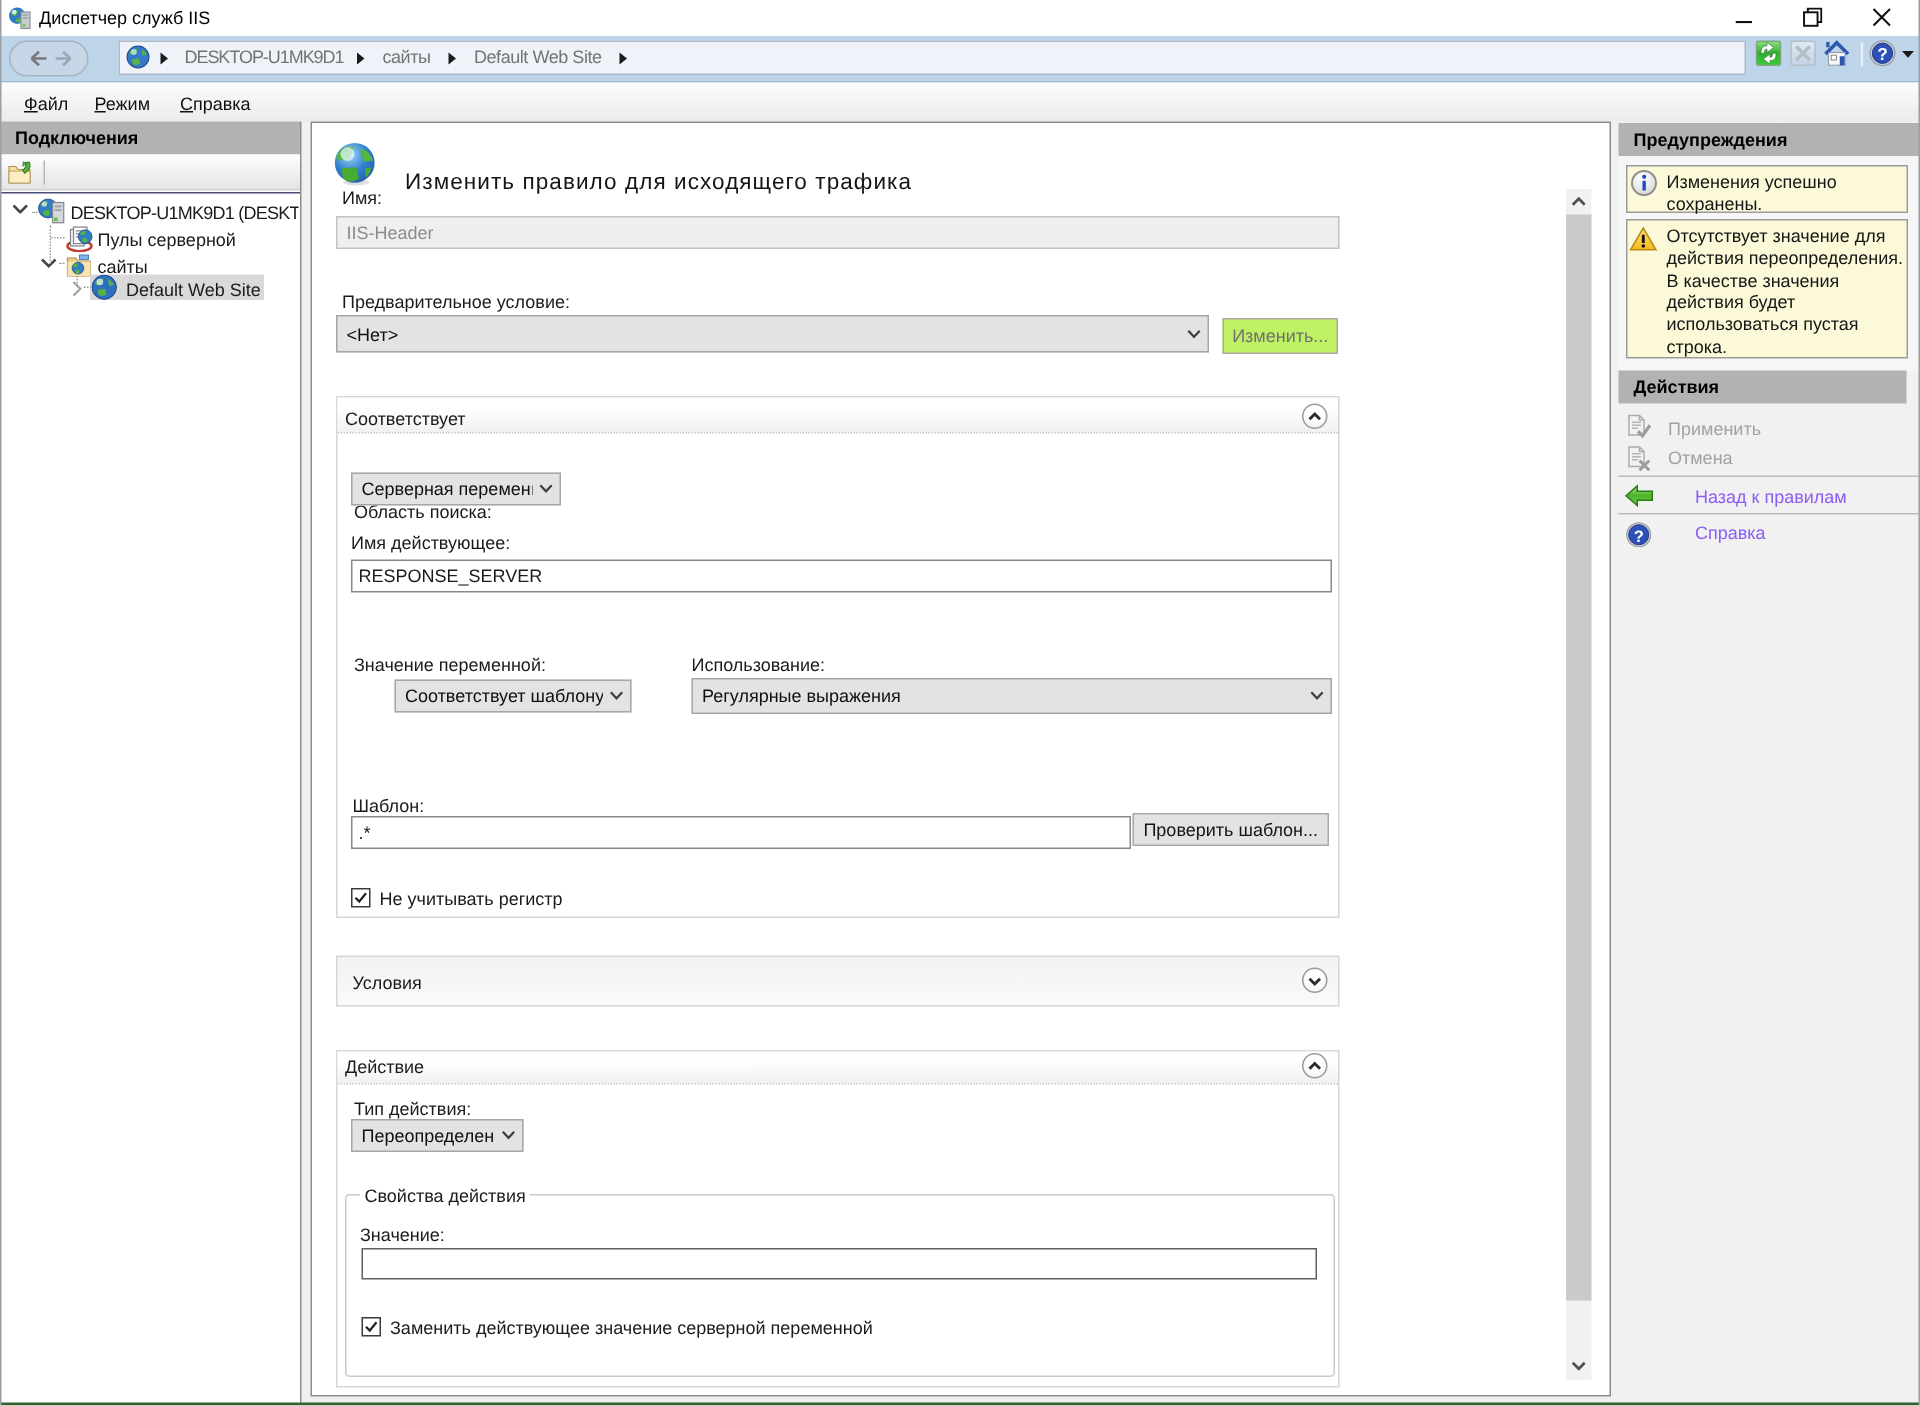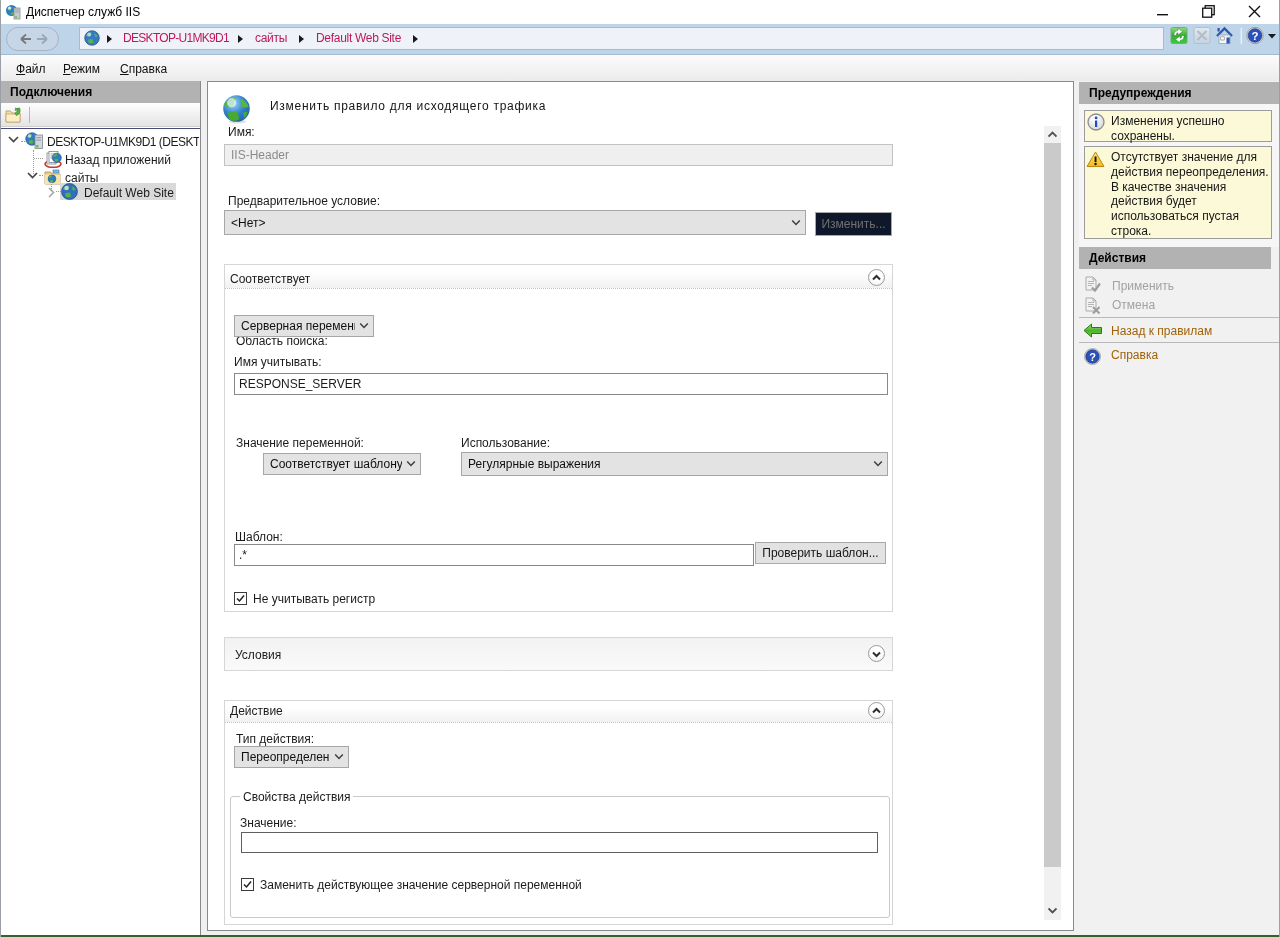--- a/index.html
+++ b/index.html
@@ -6,21 +6,21 @@
   html,body { width:1280px; height:937px; overflow:hidden; }
   body { position:relative; background:#f0f0f0; font-family:"Liberation Sans",sans-serif; font-size:12px; color:#1b1b1b; }
   .abs { position:absolute; }
 
   
   #titlebar { left:0; top:0; width:1280px; height:24px; background:#ffffff; }
   #titletext { left:26px; top:5px; font-size:12px; color:#000; }
   #band { left:0; top:24px; width:1280px; height:31px; background:#bed5e9; border-bottom:1px solid #a3bad0; }
   #blob { left:6px; top:27px; width:53px; height:24px; background:#c6d6e6; border:1px solid #a4b4c4; border-radius:12px; }
   #crumbbox { left:79px; top:27px; width:1085px; height:23px; background:#eff3f9; border:1px solid #abb9c9; }
-  .crumbtxt { top:31px; color:#be185d; letter-spacing:-0.3px; }
+  .crumbtxt { top:31px; color:#737373; letter-spacing:-0.3px; }
   .csep { width:0; height:0; border-left:5.5px solid #1a1a1a; border-top:4px solid transparent; border-bottom:4px solid transparent; top:34.5px; }
 
   #menubar { left:0; top:55px; width:1280px; height:26px; background:linear-gradient(#fcfcfc,#ebebeb); }
   .menuitem { top:62px; font-size:12px; color:#111; }
 
   
   #leftpanel { left:0; top:81px; width:201px; height:854px; background:#fff; border-right:1px solid #8a8a8a; }
   .panelhdr { height:22px; background:#b2b2b2; font-weight:bold; color:#000; padding:4px 0 0 10px; }
   #ltoolbar { left:0; top:22px; width:200px; height:24px; background:linear-gradient(#fefefe,#e4e4e4); border-bottom:1px solid #cfcfcf; }
   #ldark { left:0; top:47px; width:200px; height:1px; background:#4a4c78; }
@@ -36,21 +36,21 @@
   .combo { position:absolute; background:#e3e3e3; border:1px solid #a6a6a6; overflow:hidden; white-space:nowrap; }
   .combo .ctext { position:absolute; left:6px; top:3px; color:#101010; }
   .btn { position:absolute; background:#e2e2e2; border:1px solid #a9a9a9; text-align:center; color:#151515; }
   .section { position:absolute; background:#fff; border:1px solid #d6d6d6; }
   .circbtn { position:absolute; width:17px; height:17px; border:1px solid #9a9a9a; border-radius:50%; background:radial-gradient(circle at 50% 35%, #ffffff 40%, #ececec); }
   .cbx { position:absolute; width:13px; height:13px; background:#fff; border:1px solid #3b3b3b; }
 
   
   .alert { position:absolute; background:#fbf9d8; border:1px solid #9c9c9c; }
   .alerttxt { position:absolute; left:31px; font-size:12px; line-height:14.8px; color:#161616; }
-  .linktxt { color:#a16207; }
+  .linktxt { color:#8b5cf6;margin-left:19px; }
   .distxt { color:#a2a2a2; }
   .sep { position:absolute; height:1px; background:#b9b9b9; }
 
   
   #sbtrack { left:1044px; top:126px; width:17px; height:794px; background:#f1f1f1; }
   #sbthumb { left:1044px; top:143px; width:17px; height:724px; background:#cacaca; }
 
   #greenline { left:0; top:935px; width:1280px; height:2px; background:#316331; }
   .edge { background:#9aa0a6; }
 </style>
@@ -181,21 +181,21 @@
       <ellipse cx="9" cy="14" rx="8" ry="3.4" fill="none" stroke="#c23b2e" stroke-width="1.6"></ellipse>
       <rect x="3" y="3" width="9" height="11" fill="#f6f8fa" stroke="#7d848c" stroke-width="0.8"></rect>
       <rect x="5" y="1.4" width="9" height="11" fill="#fff" stroke="#7d848c" stroke-width="0.8"></rect>
       <rect x="6.5" y="3.4" width="6" height="1" fill="#9aa0a6"></rect>
       <rect x="6.5" y="5.4" width="6" height="1" fill="#9aa0a6"></rect>
       <rect x="6.5" y="7.4" width="4" height="1" fill="#9aa0a6"></rect>
       <circle cx="12.8" cy="7.8" r="4.6" fill="#2e7cc2" stroke="#1d4a87" stroke-width="0.5"></circle>
       <path d="M9.4 5.6 Q11 3.6 13.2 4.1 L12.3 6.5 L9.8 6.7 Z" fill="#59b344"></path>
       <path d="M10.8 9 L13.6 8.6 L14.2 10.9 Q12.3 12.1 10.9 10.9 Z" fill="#59b344"></path>
     </svg>
-    <div class="abs trow" style="left:65px; top:23px;">Назад приложений</div>
+    <div class="abs trow" style="left:65px; top:23px;">Пулы серверной</div>
 
     <svg class="abs" style="left:27px; top:42px;" width="11" height="7" viewBox="0 0 11 7">
         <path d="M1 1 L5.5 5.5 L10 1" stroke="#454545" stroke-width="1.7" fill="none"></path>
       </svg>
     <svg class="abs" style="left:44px; top:39px;" width="18" height="16" viewBox="0 0 18 16">
       <path d="M1 3 L1 15 L16 15 L16 5 L8 5 L6.5 3 Z" fill="#efce7f" stroke="#a98e4e" stroke-width="0.8"></path>
       <rect x="9" y="1" width="6" height="3" fill="#7ab8e8" stroke="#4578a8" stroke-width="0.6"></rect>
       <path d="M1 5.5 L16 5.5 L16 15 L1 15 Z" fill="#f7e3ab"></path>
       <circle cx="8" cy="9.8" r="3.9" fill="#2e7cc2" stroke="#1d4a87" stroke-width="0.5"></circle>
       <path d="M4.8 8 Q6.2 6.2 8.2 6.6 L7.4 8.8 L5.2 9 Z" fill="#59b344"></path>
@@ -238,55 +238,55 @@
       </defs>
   <ellipse cx="17" cy="28.5" rx="9" ry="2" fill="#bbb" opacity="0.45"></ellipse>
   <circle cx="16" cy="15" r="13.7" fill="url(#gg)"></circle>
   <path d="M3.2 10.5 Q7.5 3.2 15 4.2 L12.8 12.2 L4.6 13.5 Z" fill="#55b73e"></path>
   <path d="M6 6.5 Q8.5 4 12 3.6 L11 7.5 L7 8 Z" fill="#3f9c2e"></path>
   <path d="M20 5 Q26.5 7 28.6 13.5 L22.2 14.2 L20.5 9.5 Z" fill="#55b73e"></path>
   <path d="M6.5 19 L16.8 18 L19 25.8 Q12.5 30 8.2 25.8 Z" fill="#47ab33"></path>
   <path d="M23 19 L27.5 18.2 Q26.5 23 23.5 25 Z" fill="#47ab33"></path>
   <circle cx="11" cy="9" r="4.8" fill="#e6f4fc" opacity="0.75"></circle>
 </svg></div>
-<div class="abs" style="left:270px; top:99px; font-size:12px; letter-spacing:0.72px; color:#151515;">Изменить правило для исходящего трафика</div>
+<div class="abs" style="left:270px; top:113px; font-size:15px; letter-spacing:0.72px; color:#151515;">Изменить правило для исходящего трафика</div>
 
 <div class="abs lbl" style="left:228px; top:125px;">Имя:</div>
 <div class="tbox" style="left:224px; top:144px; width:669px; height:22px; background:#efefef; border-color:#c2c2c2; color:#8b8b8b; padding:3px 0 0 6px;">IIS-Header</div>
 
 <div class="abs lbl" style="left:228px; top:194px;">Предварительное условие:</div>
 <div class="combo" style="left:224px; top:210px; width:582px; height:25px;">
     <span class="ctext" style="top:5px;">&lt;Нет&gt;</span>
     <span style="position:absolute; right:1px; top:1px; bottom:1px; width:17px; background:#e3e3e3; display:flex; align-items:center; justify-content:center;">
       <svg width="10" height="8" viewBox="0 0 10 8">
         <path d="M1.2 1.5 L5 5.5 L8.8 1.5" stroke="#3f3f3f" stroke-width="1.5" fill="none"></path>
       </svg>
     </span>
   </div>
-<div class="btn" style="left:815px; top:212px; width:77px; height:24px; background:#0f172a; color:#707070; padding-top:4px;">Изменить...</div>
+<div class="btn" style="left:815px; top:212px; width:77px; height:24px; background:#bef264; color:#707070; padding-top:4px;">Изменить...</div>
 
 <div class="section" id="sec1" style="left:224px; top:264px; width:669px; height:348px;">
     <div style="position:absolute; left:0; top:0; right:0; height:24px; background:linear-gradient(#ffffff 30%,#f1f1f1); border-bottom:1px dotted #c3c3c3;"></div>
   </div>
 <div class="abs lbl" style="left:230px; top:272px;">Соответствует</div>
 <div class="circbtn" style="left:868px; top:269px;">
     <svg style="position:absolute; left:3px; top:4px;" width="9" height="7" viewBox="0 0 9 7">
       <path d="M1 5.5 L4.5 2 L8 5.5" stroke="#2e2e2e" stroke-width="2" fill="none"></path>
     </svg>
   </div>
 <div class="abs lbl" style="left:236px; top:295px;margin-top:39px;">Область поиска:</div>
 <div class="combo" style="left:234px; top:315px; width:140px; height:22px;">
     <span class="ctext">Серверная переменн</span>
     <span style="position:absolute; right:1px; top:1px; bottom:1px; width:17px; background:#e3e3e3; display:flex; align-items:center; justify-content:center;">
       <svg width="10" height="8" viewBox="0 0 10 8">
         <path d="M1.2 1.5 L5 5.5 L8.8 1.5" stroke="#3f3f3f" stroke-width="1.5" fill="none"></path>
       </svg>
     </span>
   </div>
-<div class="abs lbl" style="left:234px; top:355px;">Имя учитывать:</div>
+<div class="abs lbl" style="left:234px; top:355px;">Имя действующее:</div>
 <div class="tbox" style="left:234px; top:373px; width:654px; height:22px; padding:3px 0 0 4px;">RESPONSE_SERVER</div>
 <div class="abs lbl" style="left:236px; top:436px;">Значение переменной:</div>
 <div class="combo" style="left:234px; top:453px; width:158px; height:22px;margin-left:29px;">
     <span class="ctext">Соответствует шаблону</span>
     <span style="position:absolute; right:1px; top:1px; bottom:1px; width:17px; background:#e3e3e3; display:flex; align-items:center; justify-content:center;">
       <svg width="10" height="8" viewBox="0 0 10 8">
         <path d="M1.2 1.5 L5 5.5 L8.8 1.5" stroke="#3f3f3f" stroke-width="1.5" fill="none"></path>
       </svg>
     </span>
   </div>

